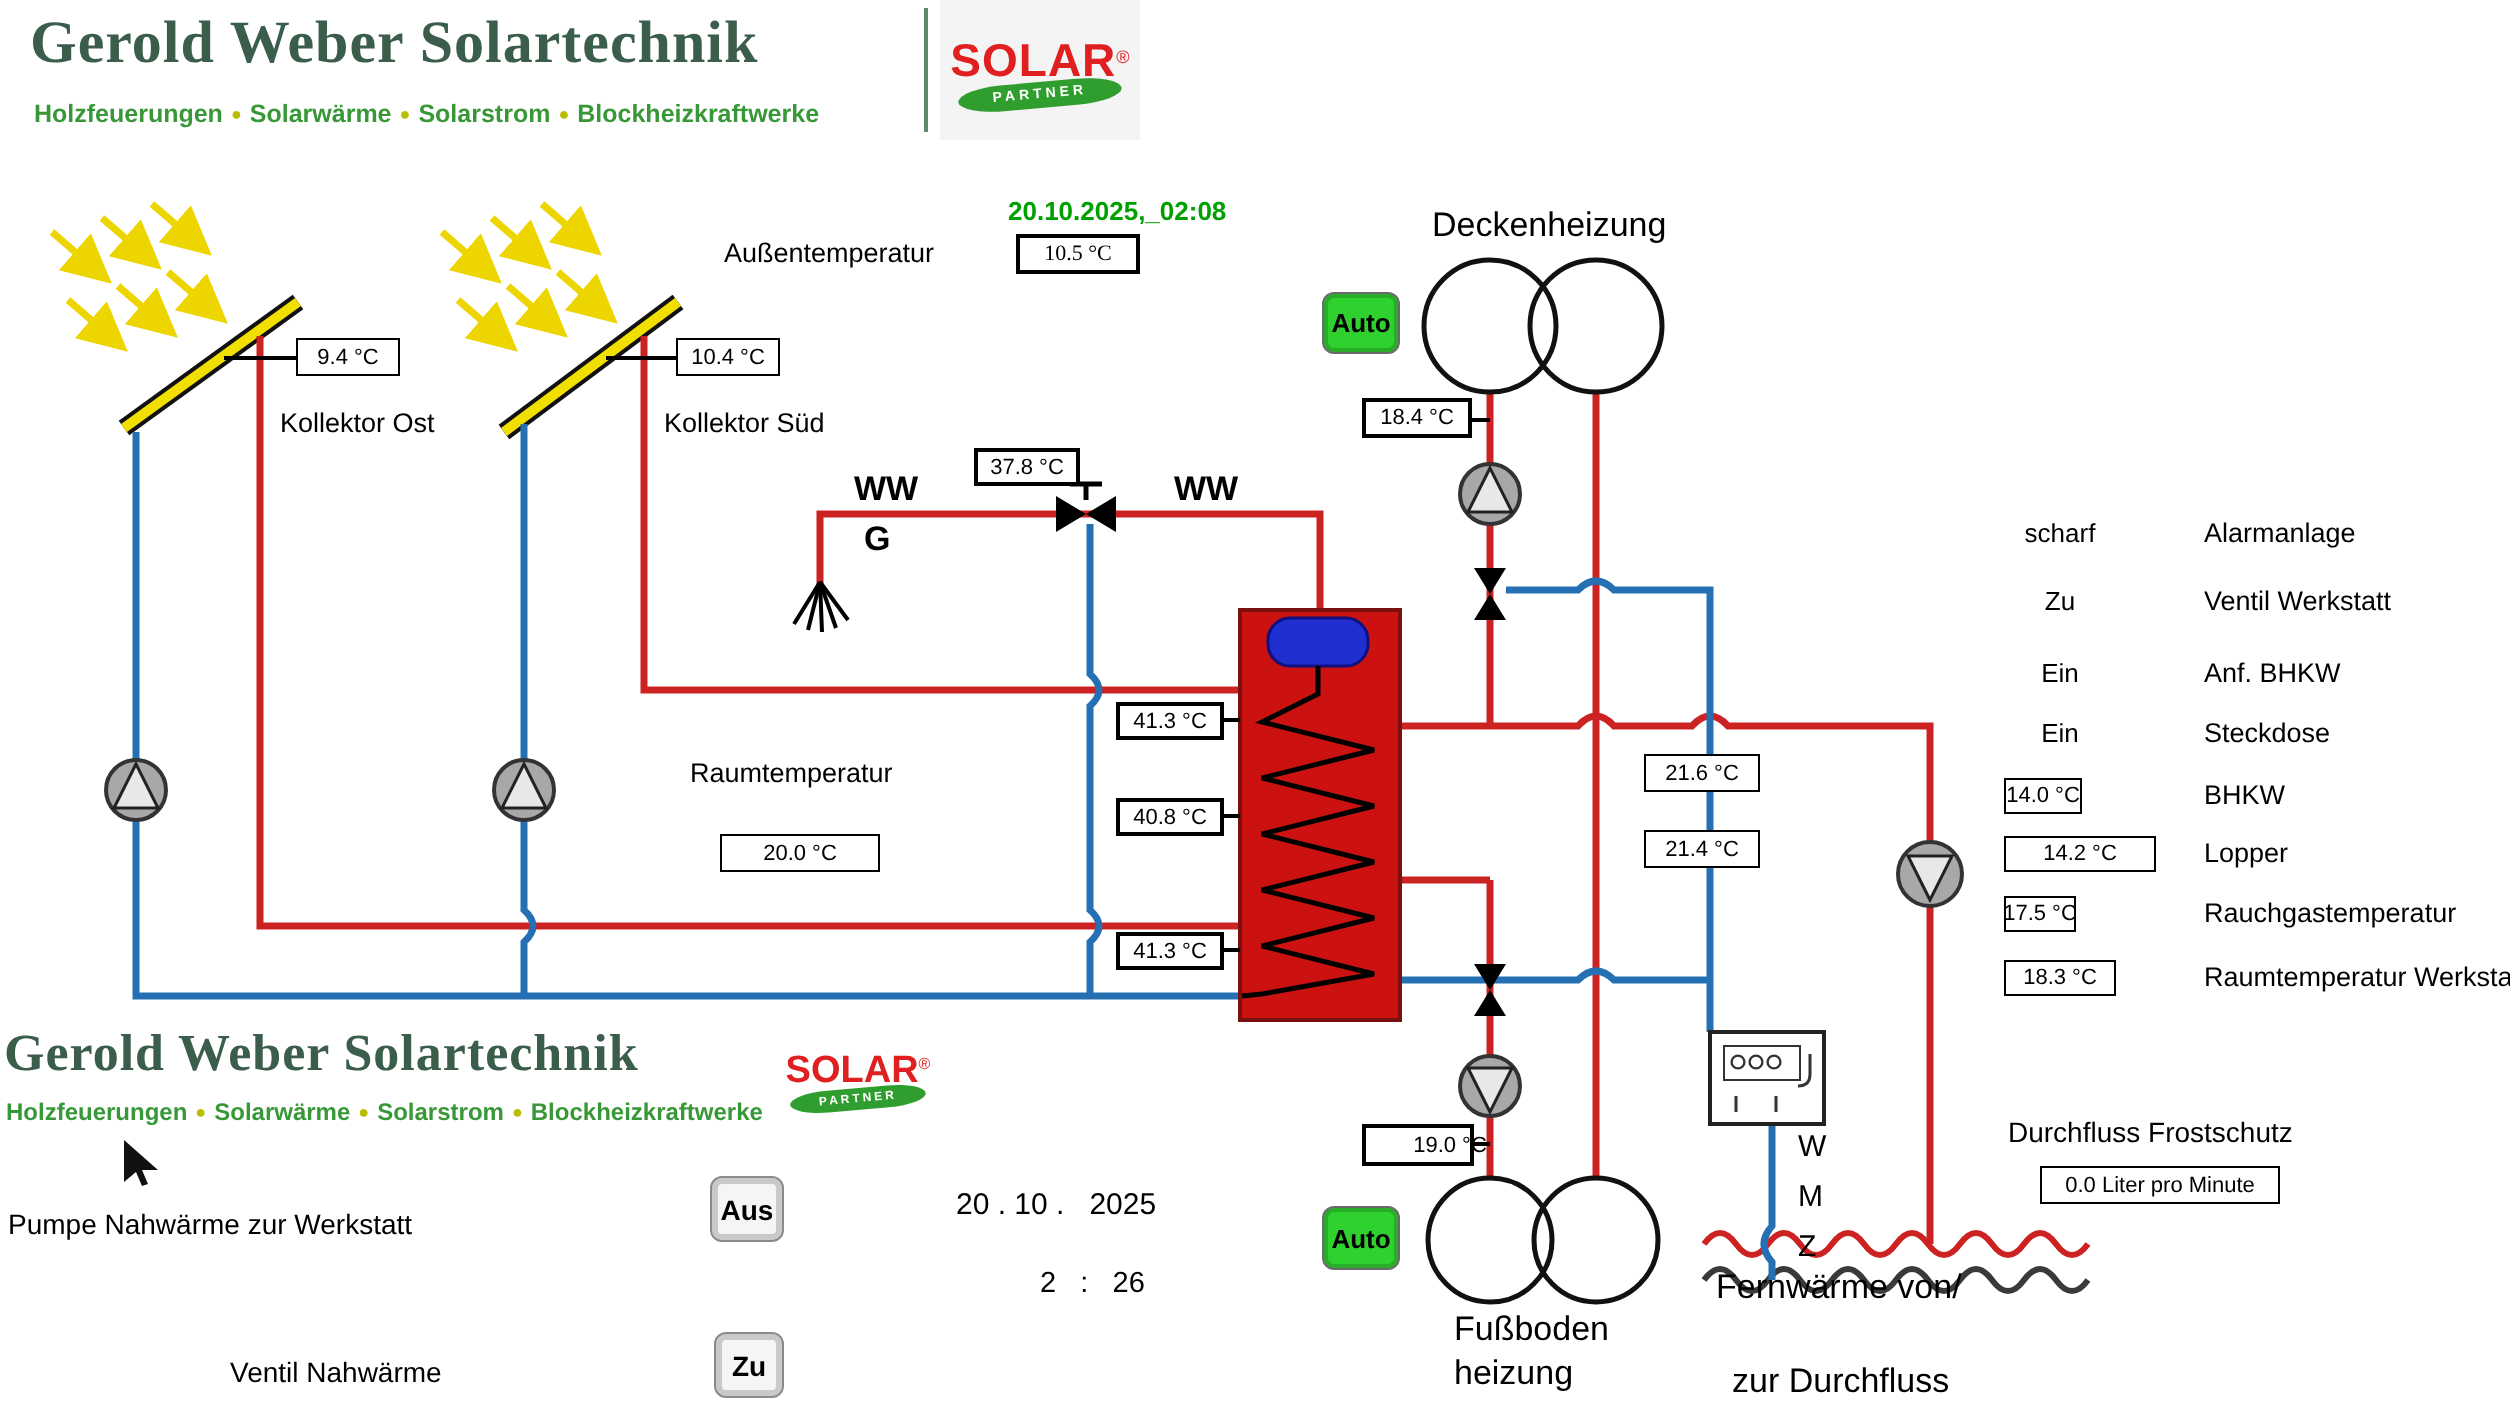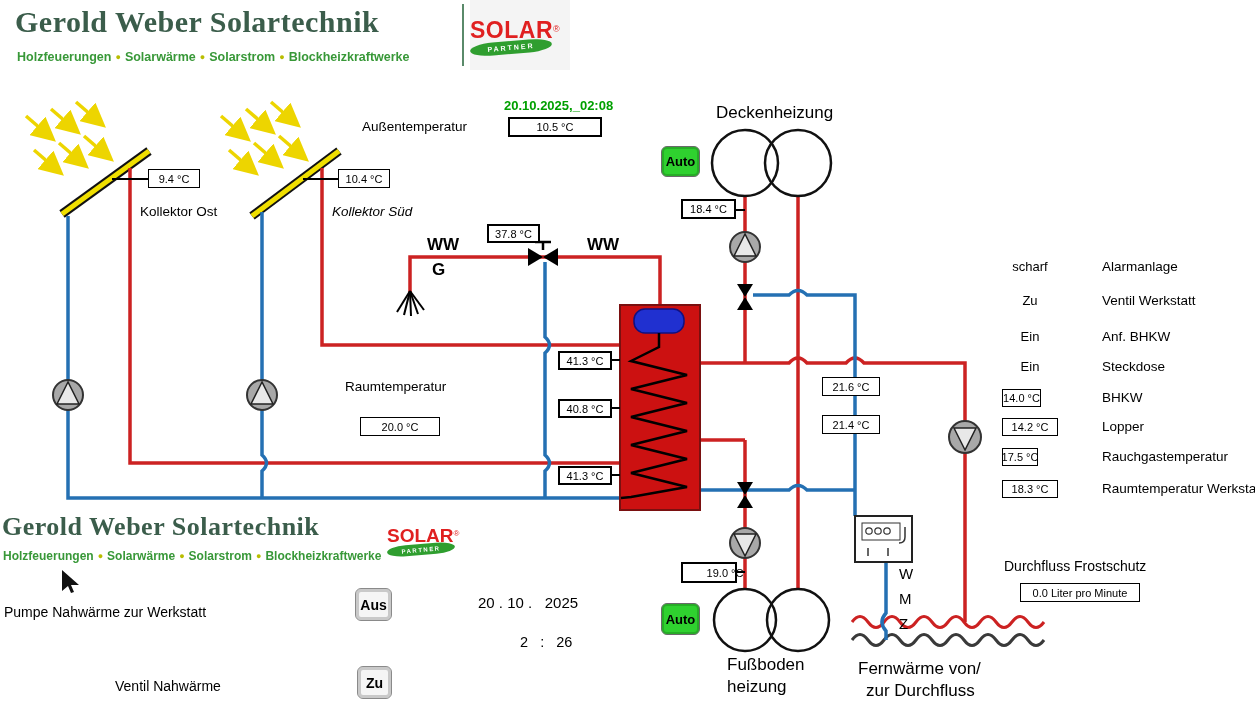--- a/index.html
+++ b/index.html
@@ -19,21 +19,21 @@
        font-size:14px;border-radius:6px;box-sizing:border-box;cursor:pointer;}
   .btn-gray{background:#f5f5f5;border:1px solid #8a8a8a;box-shadow:inset 0 0 0 3px #c9c9c9;}
   .btn-green{background:#2fd12f;border:1px solid #6a6a6a;box-shadow:inset 0 0 0 2px #27ad27;font-size:13px;}
   .title{position:absolute;font-family:"Liberation Serif",serif;font-weight:bold;color:#3b5d4b;
          white-space:nowrap;letter-spacing:0.5px;}
   .tagline{position:absolute;display:flex;align-items:center;gap:4px;color:#389838;font-weight:bold;
            font-size:12.5px;white-space:nowrap;}
   .tagline .dot{color:#b9bd00;font-size:9px;}
   .greentime{position:absolute;color:#00a000;font-weight:bold;font-size:13px;white-space:nowrap;}
   .statusval{position:absolute;width:56px;text-align:center;font-size:13px;}
-  .logo{display:flex;flex-direction:column;justify-content:center;}
+  .logo{display:flex;flex-direction:column;align-items:center;justify-content:center;}
   .swoosh{background:#2f9e2f;border-radius:50%/90%;transform:rotate(-5deg);display:flex;
           align-items:center;justify-content:center;}
 </style>
 </head>
 <body>
 
 <div class="app">
 
   <svg class="diagram" width="1255" height="705" viewBox="0 0 1255 705">
     <defs>
@@ -191,26 +191,26 @@
     <div>
       <span style="color:#e02020;font-weight:bold;font-size:23px;letter-spacing:0.5px;">SOLAR</span><sup style="color:#e02020;font-size:9px;">®</sup>
     </div>
     <div class="swoosh" style="width:82px;height:13px;margin-top:-3px;">
       <span style="color:#fff;font-size:7px;font-weight:bold;letter-spacing:2px;">PARTNER</span>
     </div>
   </div>
   <div class="greentime" style="left:504px;top:98px;">20.10.2025,_02:08</div>
 
   <div class="lbl" style="left:362px;top:119px;">Außentemperatur</div>
-  <div class="vbox b2" style="left:508px;top:117px;width:94px;height:20px;">10.5 °C</div>
+  <div class="vbox b2" style="left:508px;top:117px;width:62px;height:20px;font-family:Liberation Serif, serif;">10.5 °C</div>
 
   <div class="vbox b15" style="left:148px;top:169px;width:52px;height:19px;">9.4 °C</div>
   <div class="lbl" style="left:140px;top:204px;">Kollektor Ost</div>
   <div class="vbox b15" style="left:338px;top:169px;width:52px;height:19px;">10.4 °C</div>
-  <div class="lbl" style="left:332px;top:204px;font-style:italic;">Kollektor Süd</div>
+  <div class="lbl" style="left:332px;top:204px;">Kollektor Süd</div>
 
   <div class="big bold" style="left:427px;top:235px;">WW</div>
   <div class="big bold" style="left:432px;top:260px;">G</div>
   <div class="big bold" style="left:587px;top:235px;">WW</div>
   <div class="vbox b2" style="left:487px;top:224px;width:53px;height:19px;">37.8 °C</div>
 
   <div class="big" style="left:716px;top:103px;">Deckenheizung</div>
   <div class="btn btn-green" style="left:661px;top:146px;width:39px;height:31px;">Auto</div>
   <div class="vbox b2" style="left:681px;top:199px;width:55px;height:20px;">18.4 °C</div>
 
@@ -227,21 +227,21 @@
   <div class="statusval" style="left:1002px;top:259px;">scharf</div>
   <div class="lbl" style="left:1102px;top:259px;">Alarmanlage</div>
   <div class="statusval" style="left:1002px;top:293px;">Zu</div>
   <div class="lbl" style="left:1102px;top:293px;">Ventil Werkstatt</div>
   <div class="statusval" style="left:1002px;top:329px;">Ein</div>
   <div class="lbl" style="left:1102px;top:329px;">Anf. BHKW</div>
   <div class="statusval" style="left:1002px;top:359px;">Ein</div>
   <div class="lbl" style="left:1102px;top:359px;">Steckdose</div>
   <div class="vbox b15" style="left:1002px;top:389px;width:39px;height:18px;">14.0 °C</div>
   <div class="lbl" style="left:1102px;top:390px;">BHKW</div>
-  <div class="vbox b15" style="left:1002px;top:418px;width:56px;height:18px;">14.2 °C</div>
+  <div class="vbox b15" style="left:1002px;top:418px;width:76px;height:18px;">14.2 °C</div>
   <div class="lbl" style="left:1102px;top:419px;">Lopper</div>
   <div class="vbox b15" style="left:1002px;top:448px;width:36px;height:18px;">17.5 °C</div>
   <div class="lbl" style="left:1102px;top:449px;">Rauchgastemperatur</div>
   <div class="vbox b15" style="left:1002px;top:480px;width:56px;height:18px;">18.3 °C</div>
   <div class="lbl" style="left:1102px;top:481px;">Raumtemperatur Werkstatt</div>
 
   <div class="lbl" style="left:1004px;top:558px;font-size:14px;">Durchfluss Frostschutz</div>
   <div class="vbox" style="left:1020px;top:583px;width:120px;height:19px;">0.0 Liter pro Minute</div>
 
   <div class="title" style="left:2px;top:512px;font-size:26px;">Gerold Weber Solartechnik</div>
@@ -268,19 +268,19 @@
   <div class="lbl pre" style="left:478px;top:594px;font-size:15px;">20 . 10 .   2025</div>
   <div class="lbl pre" style="left:520px;top:634px;font-size:14.5px;">2   :   26</div>
   <div class="lbl" style="left:115px;top:678px;font-size:14px;">Ventil Nahwärme</div>
   <div class="btn btn-gray" style="left:357px;top:666px;width:35px;height:33px;">Zu</div>
 
   <div class="vbox b2" style="left:681px;top:562px;width:56px;height:21px;padding-left:32px;">19.0 °C</div>
   <div class="btn btn-green" style="left:661px;top:603px;width:39px;height:32px;">Auto</div>
   <div class="big" style="left:727px;top:655px;">Fußboden</div>
   <div class="big" style="left:727px;top:677px;">heizung</div>
 
-  <div class="big" style="left:858px;top:659px;">Fernwärme von/</div>
+  <div class="big" style="left:858px;top:634px;">Fernwärme von/</div>
   <div class="big" style="left:866px;top:681px;">zur Durchfluss</div>
   <div class="lbl" style="left:899px;top:565px;font-size:15px;">W</div>
   <div class="lbl" style="left:899px;top:590px;font-size:15px;">M</div>
   <div class="lbl" style="left:899px;top:615px;font-size:15px;">Z</div>
 
 </div>
 
 </body></html>

